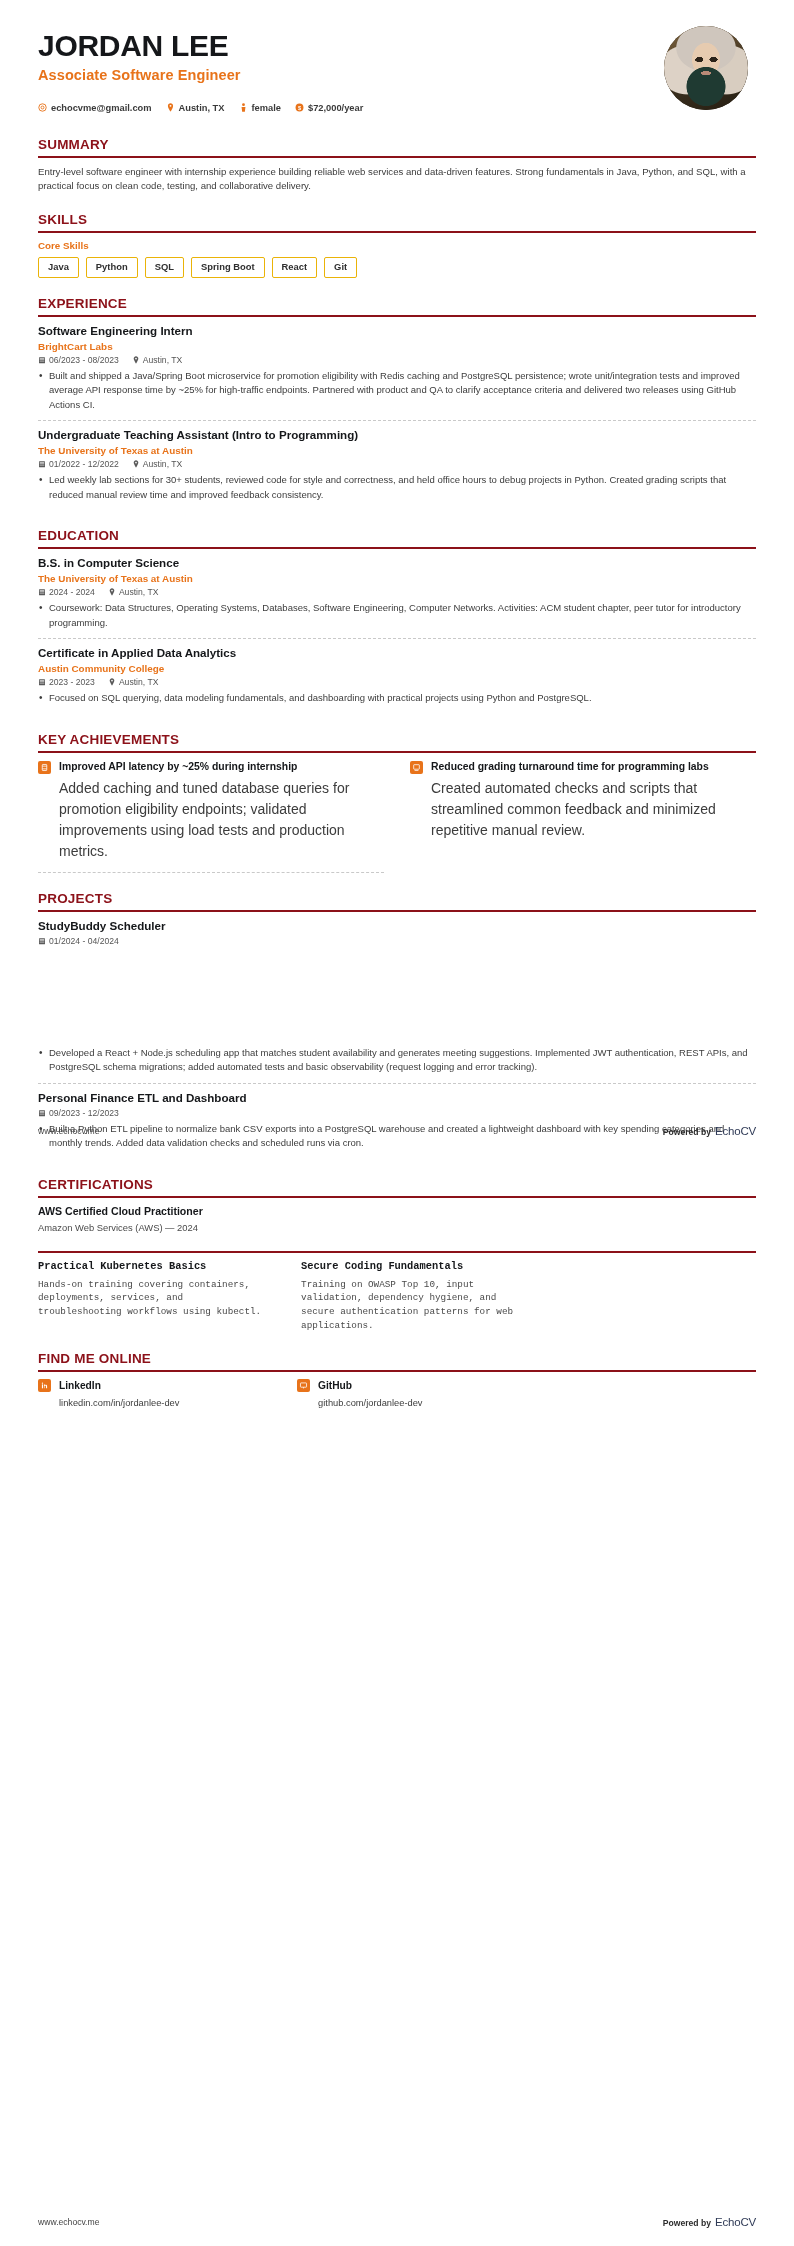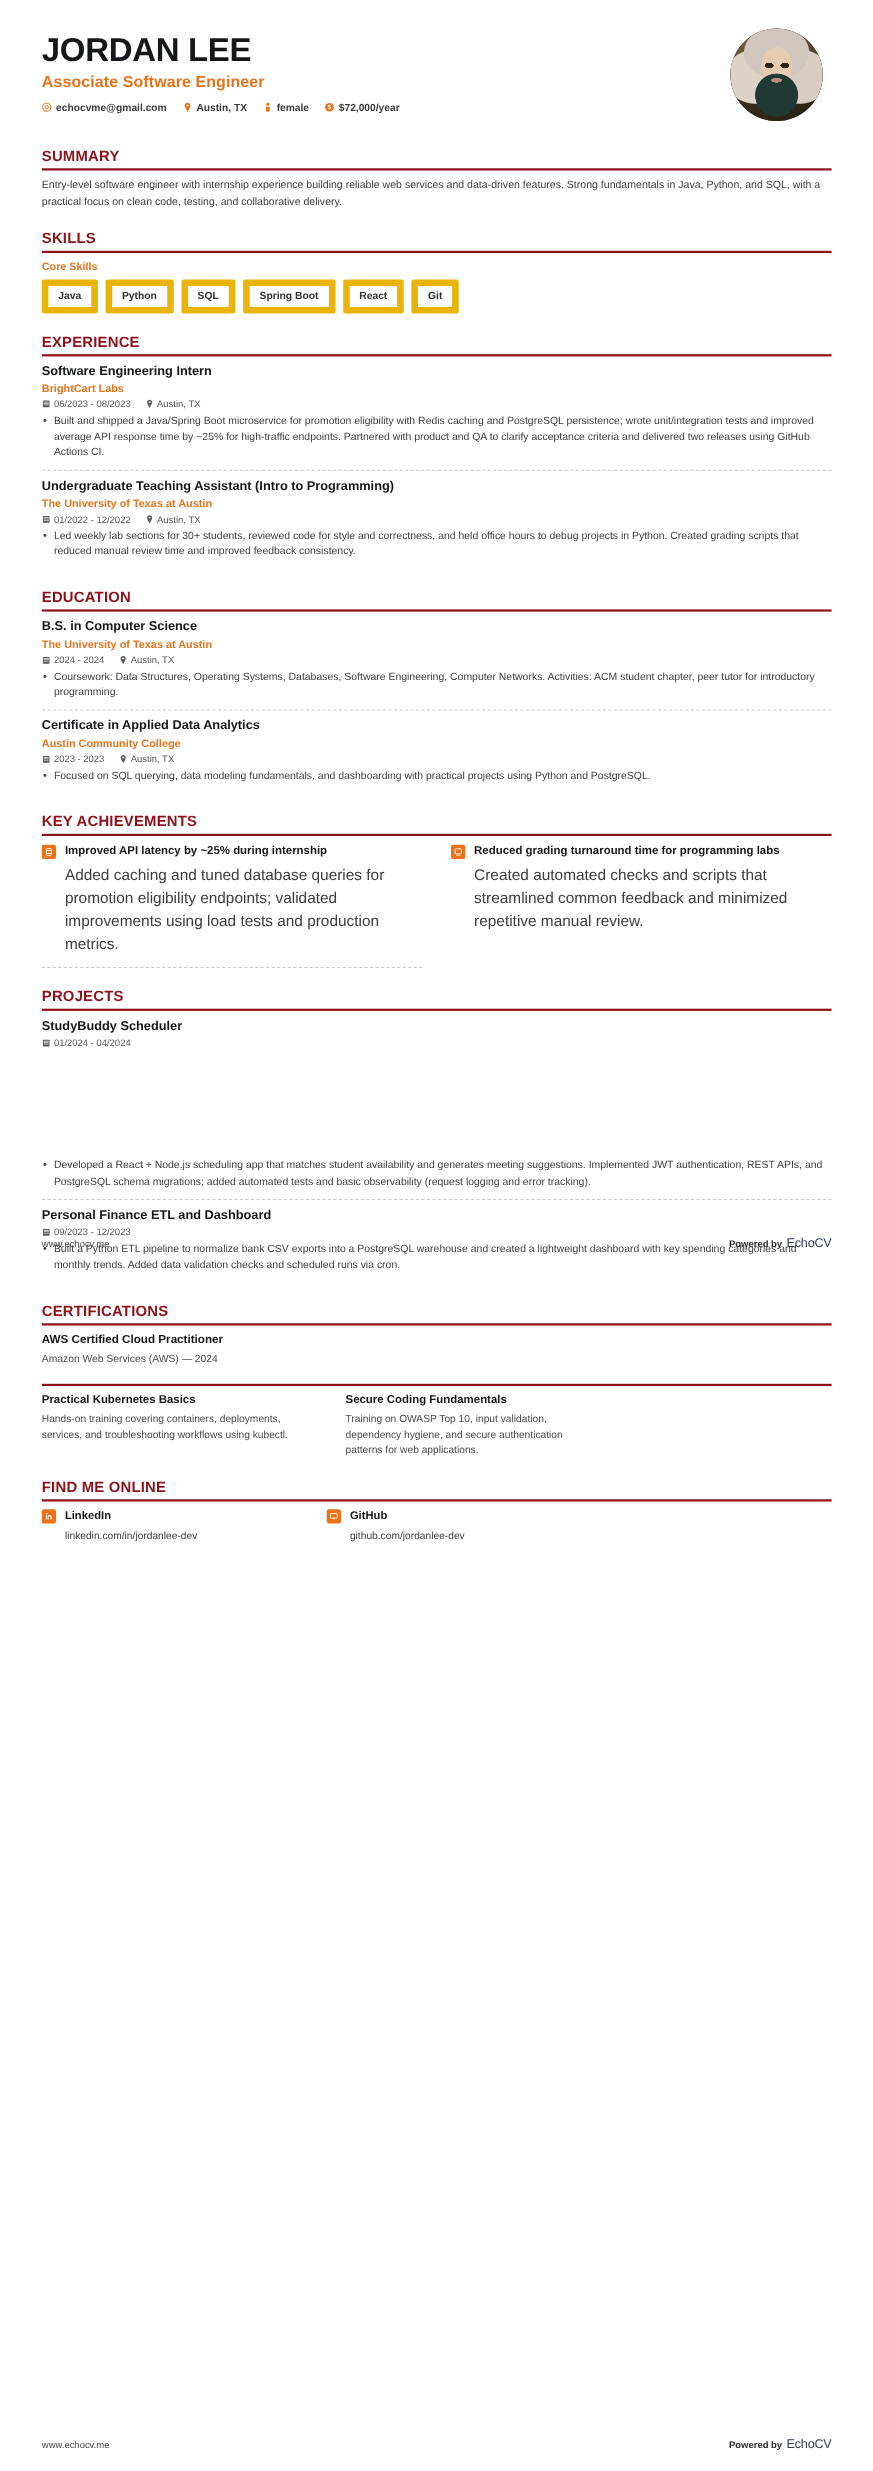--- a/index.html
+++ b/index.html
@@ -49,20 +49,21 @@
     margin-top: 10px;
   }
   .contact-item {
     display: flex;
     align-items: center;
     gap: 4px;
     font-size: 9.3px;
     color: #3a3a3a;
     font-weight: 600;
     white-space: nowrap;
+    margin-top: 10px;
   }
   .contact-item .ci {
     display: inline-flex;
     width: 9px; height: 9px;
     align-items: center; justify-content: center;
     color: #E8731A;
   }
   .contact-item .ci svg { display:block; }
   .avatar {
     width: 84px; height: 84px;
@@ -115,21 +116,21 @@
 
   
   .skill-group-label {
     font-size: 9.8px;
     font-weight: 700;
     color: #E8731A;
     margin-bottom: 6px;
   }
   .chips { display: flex; flex-wrap: wrap; gap: 7px; }
   .chip {
-    border: 6px solid #eab308;
+    border: 1px solid #eab308;
     border-radius: 2px;
     padding: 3px 9px;
     font-size: 9.4px;
     font-weight: 700;
     color: #2f2f2f;
     background: #fff;
     line-height: 1.35;
   }
 
   
@@ -202,21 +203,21 @@
     color: #3c3c3c;
     margin-top: 4px;
     padding-left: 21px;
   }
 
   
   .cert-title { font-size: 10.6px; font-weight: 700; color: #15171a; }
   .cert-sub { font-size: 9.4px; color: #4a4a4a; margin-top: 5px; }
 
   
-  .two-col { display: flex; gap: 47px; }
+  .two-col { display: flex; gap: 34px; font-family: Liberation Mono, monospace; }
   .two-col > div { flex: 0 0 calc(33.3% - 10px); }
   .train-title { font-size: 10.4px; font-weight: 700; color: #15171a; }
   .train-desc { font-size: 9.3px; line-height: 1.5; color: #4a4a4a; margin-top: 6px; }
 
   
   .online-grid { display: flex; gap: 30px; }
   .online-item { flex: 0 0 calc(33.3% - 10px); }
   .online-head { display: flex; align-items: center; gap: 8px; }
   .online-icon {
     width: 13px; height: 13px;

